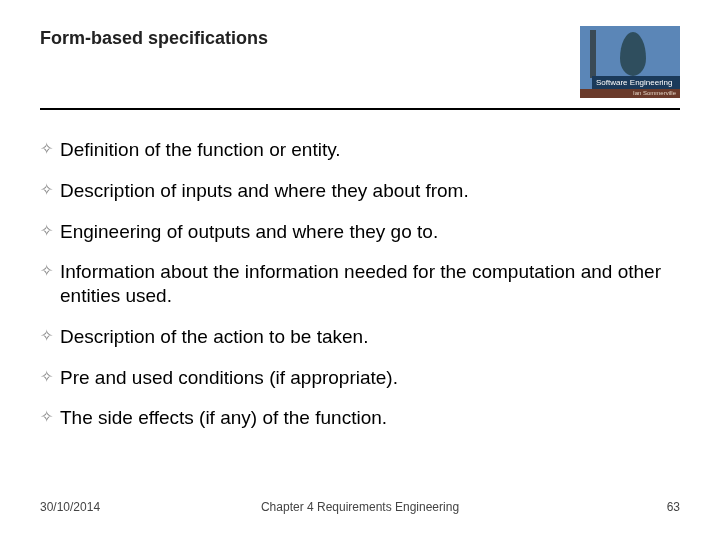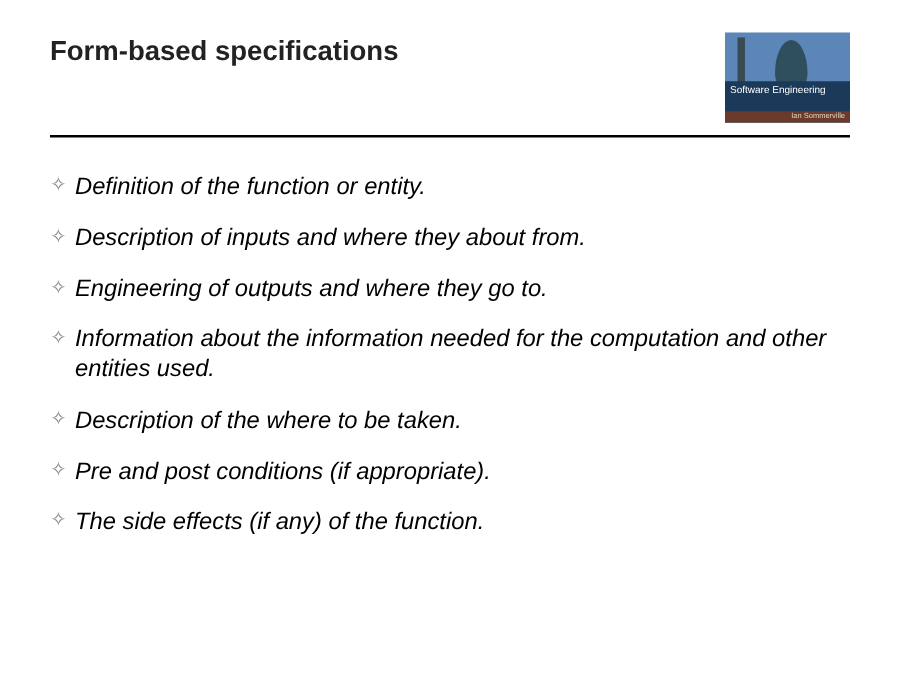--- a/index.html
+++ b/index.html
@@ -1,30 +1,30 @@
 <!DOCTYPE html>
 <html><head>
 <meta charset="utf-8">
 <style>
   * { margin: 0; padding: 0; box-sizing: border-box; }
   html, body { width: 720px; height: 540px; background: #ffffff; font-family: Arial, Helvetica, sans-serif; color: #000; }
   .slide { position: relative; width: 720px; height: 540px; }
   .header { position: absolute; top: 28px; left: 40px; right: 40px; }
-  .title { font-size: 22px; font-weight: bold; color: #222; }
+  .title { font-size: 18px; font-weight: bold; color: #222; }
   .thumb { position: absolute; top: 26px; right: 40px; width: 100px; height: 72px; }
   .thumb .sky { position: absolute; inset: 0; background: #5b86b7; }
   .thumb .gherkin { position: absolute; right: 34px; top: 6px; width: 26px; height: 44px; background: #2f4e5e; border-radius: 50% 50% 50% 50% / 60% 60% 40% 40%; }
   .thumb .tower { position: absolute; left: 10px; top: 4px; width: 6px; height: 48px; background: #3a4a55; }
-  .thumb .bar { position: absolute; left: 0; right: 0; bottom: 0; height: 33px; background: #1b3a5a; color: #fff; font-size: 8px; line-height: 11px; padding: 1px 4px; }
+  .thumb .bar { position: absolute; left: 12px; right: 0; bottom: 0; height: 22px; background: #1b3a5a; color: #fff; font-size: 8px; line-height: 11px; padding: 1px 4px; }
   .thumb .sub { position: absolute; left: 0; right: 0; bottom: 0; height: 9px; background: #6a3a2a; color: #e0d0c0; font-size: 6px; line-height: 9px; text-align: right; padding-right: 4px; }
   .rule { position: absolute; top: 108px; left: 40px; right: 40px; height: 0; border-top: 2px solid #000; }
   .content { position: absolute; top: 138px; left: 40px; right: 40px; }
   .bullet { display: flex; align-items: flex-start; margin-bottom: 17px; font-size: 19px; line-height: 1.25; }
   .bullet .mark { flex: 0 0 auto; width: 20px; font-size: 16px; color: #8a8a8a; margin-top: 1px; }
-  .bullet .text { flex: 1 1 auto; font-style: italic; }
+  .bullet .text { flex: 1 1 auto; }
   .footer { position: absolute; bottom: 26px; left: 40px; right: 40px; display: flex; justify-content: space-between; align-items: baseline; font-size: 12px; color: #444; }
   .footer .center { position: absolute; left: 0; right: 0; text-align: center; }
   .footer .right { margin-left: auto; }
 </style>
 </head>
 <body>
 
 <div class="slide">
 
   <div class="header">
@@ -53,26 +53,31 @@
     <div class="bullet">
       <span class="mark">✧</span>
       <span class="text">Engineering of outputs and where they go to.</span>
     </div>
     <div class="bullet">
       <span class="mark">✧</span>
       <span class="text">Information about the information needed for the computation and other entities used.</span>
     </div>
     <div class="bullet">
       <span class="mark">✧</span>
-      <span class="text">Description of the where to be taken.</span>
+      <span class="text">Description of the action to be taken.</span>
     </div>
     <div class="bullet">
       <span class="mark">✧</span>
-      <span class="text">Pre and post conditions (if appropriate).</span>
+      <span class="text">Pre and used conditions (if appropriate).</span>
     </div>
     <div class="bullet">
       <span class="mark">✧</span>
       <span class="text">The side effects (if any) of the function.</span>
     </div>
   </div>
 
+  <div class="footer">
+    <span>30/10/2014</span>
+    <span class="center">Chapter 4 Requirements Engineering</span>
+    <span class="right">63</span>
+  </div>
 
 </div>
 
 </body></html>

